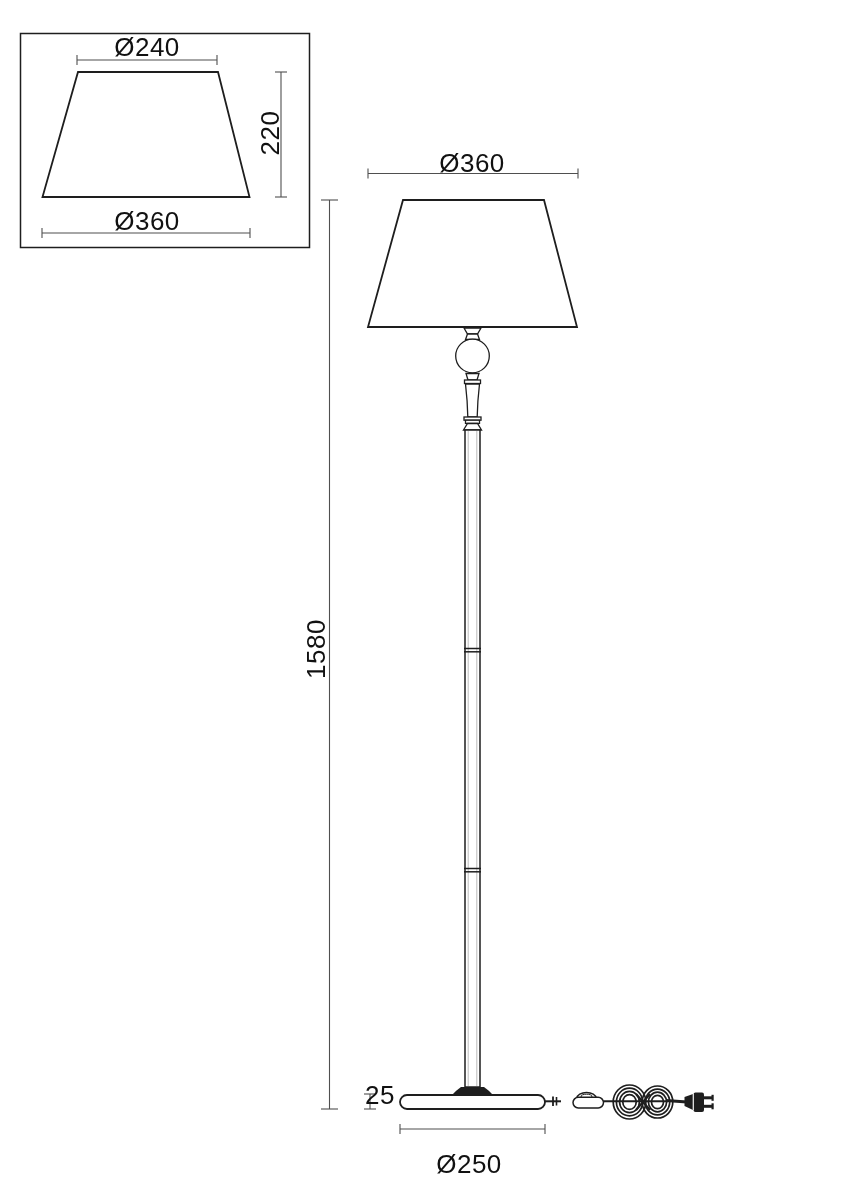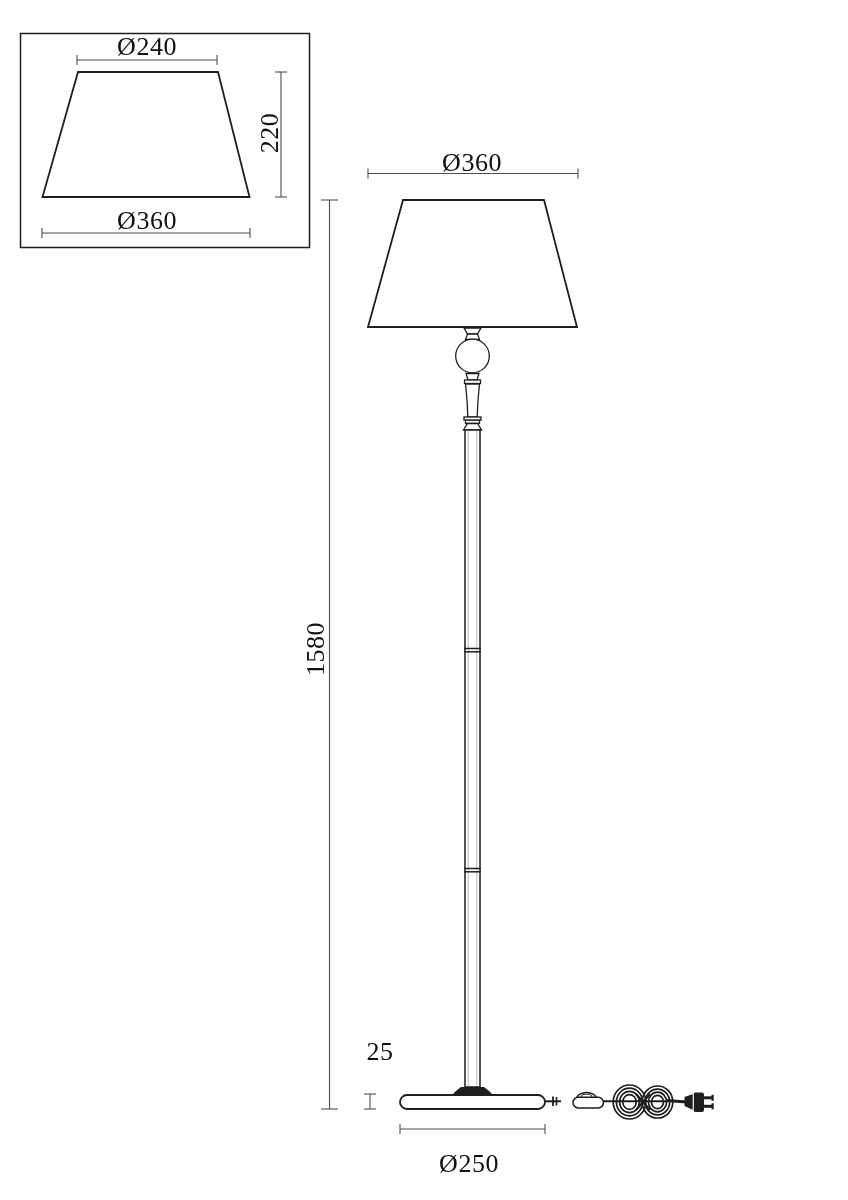--- a/index.html
+++ b/index.html
@@ -1,20 +1,20 @@
 <!DOCTYPE html>
 <html style="--background: #ffffff; --line: #1e1e1e; --dimension: #4f4f4f; --text: #111111;"><head>
 <meta charset="utf-8">
 <style>
   :root{
     --background:#ffffff; --line:#1e1e1e; --dimension:#4f4f4f; --text:#111111;
   }
   html,body{margin:0;padding:0;background:#fff;}
   .canvas{position:relative;width:841px;height:1200px;background:var(--background);
-          font-family:Liberation Serif, serif;overflow:hidden;}
+          font-family:Liberation Sans, sans-serif;overflow:hidden;}
   .canvas svg{position:absolute;left:0;top:0;}
   .dim-label{position:absolute;transform:translate(-50%,-50%);font-size:26px;line-height:1;
              color:var(--text);white-space:nowrap;letter-spacing:0.5px;}
   .dim-label.vertical{transform:translate(-50%,-50%) rotate(-90deg);}
   
   .shape{stroke:var(--line);stroke-width:1.8;fill:#fff;}
   .shape-thin{stroke:var(--line);stroke-width:1.3;fill:#fff;}
   .boxline{stroke:var(--line);stroke-width:1.5;fill:none;}
   .dark{fill:var(--line);stroke:none;}
   .dim{stroke:var(--dimension);stroke-width:1.1;fill:none;}
@@ -145,17 +145,17 @@
   <div class="dim-label" style="left:147px;top:47px">Ø240</div>
 
   <div class="dim-label vertical" style="left:270px;top:133px">220</div>
 
   <div class="dim-label" style="left:147px;top:221px">Ø360</div>
 
   <div class="dim-label" style="left:472px;top:163px">Ø360</div>
 
   <div class="dim-label vertical" style="left:316px;top:649px">1580</div>
 
-  <div class="dim-label" style="left:380px;top:1052px">25</div>
+  <div class="dim-label" style="left:380px;top:1095px">25</div>
 
   <div class="dim-label" style="left:469px;top:1164px">Ø250</div>
 
 </div>
 
 </body></html>

